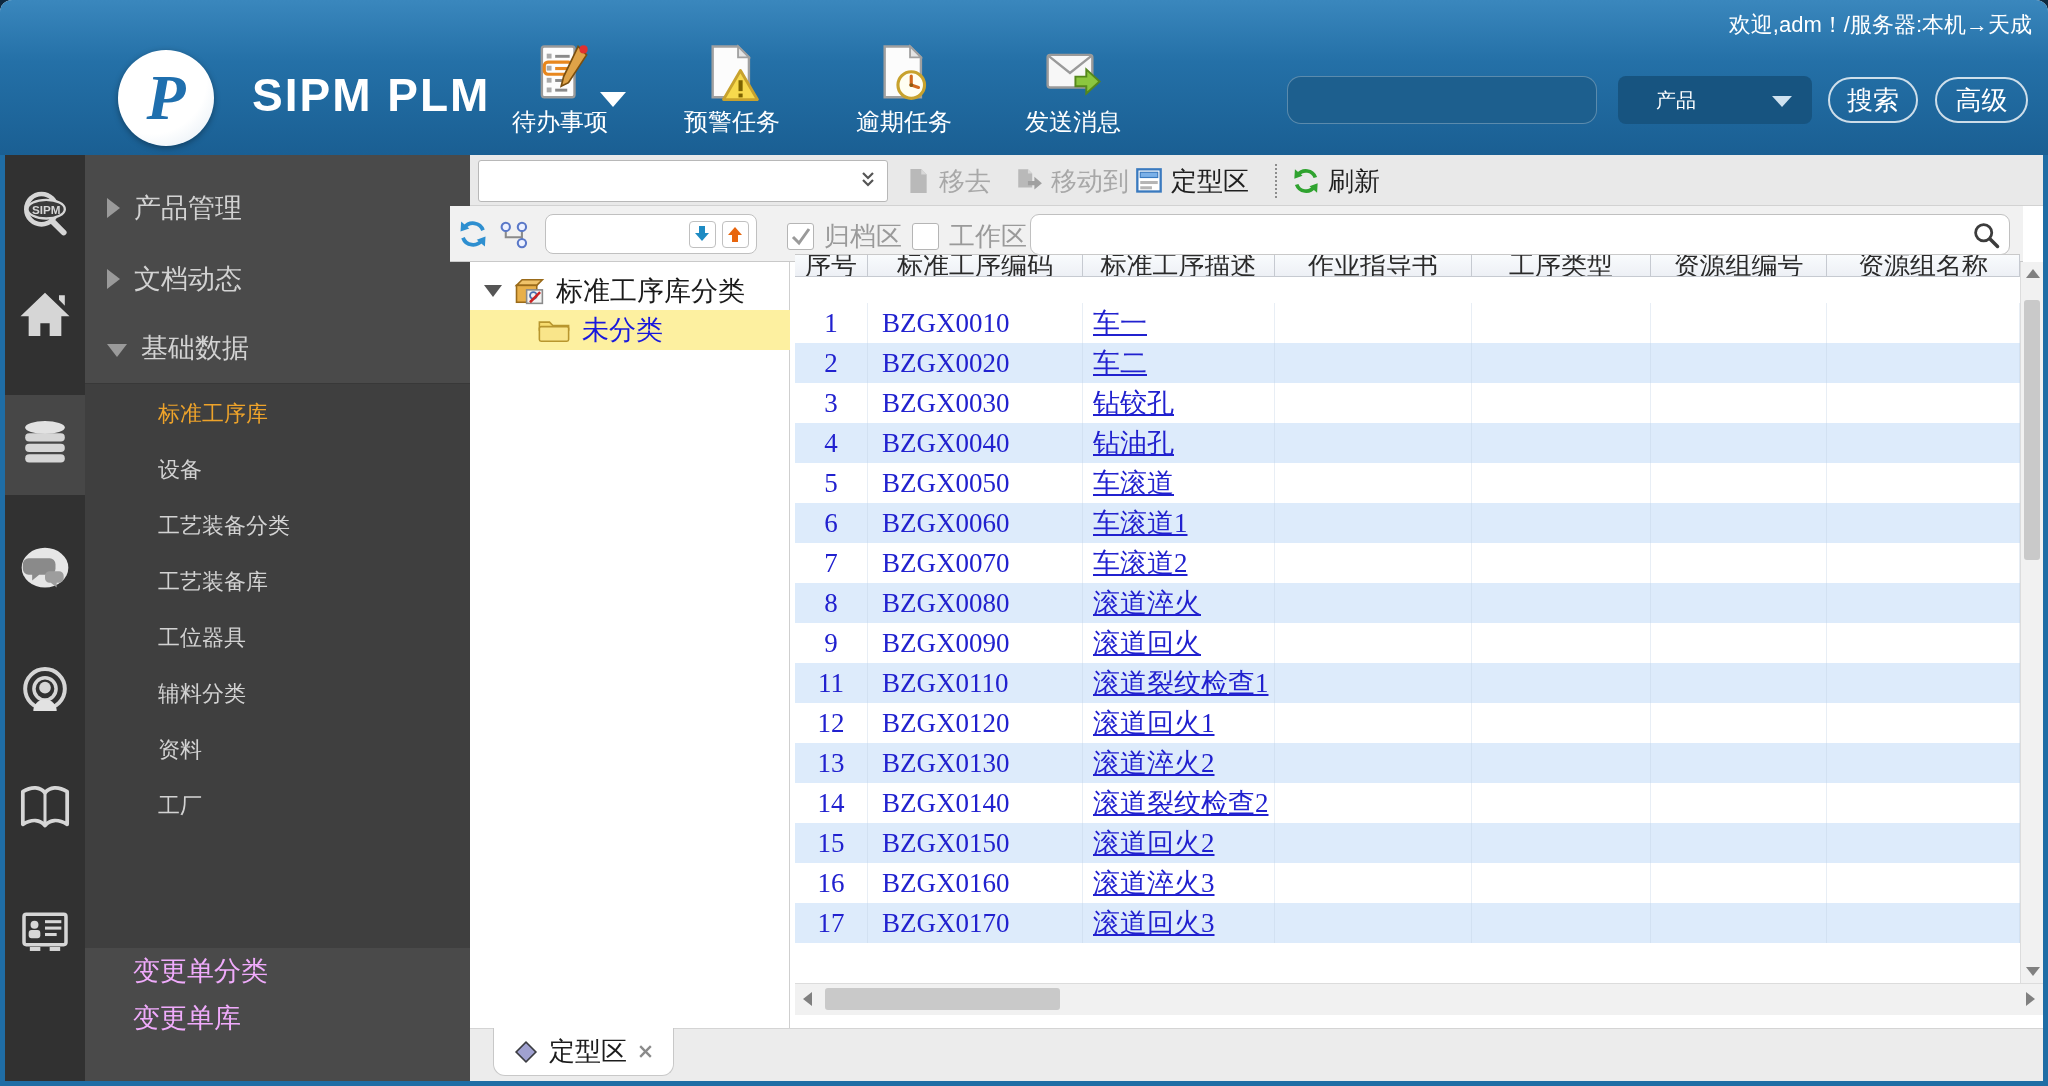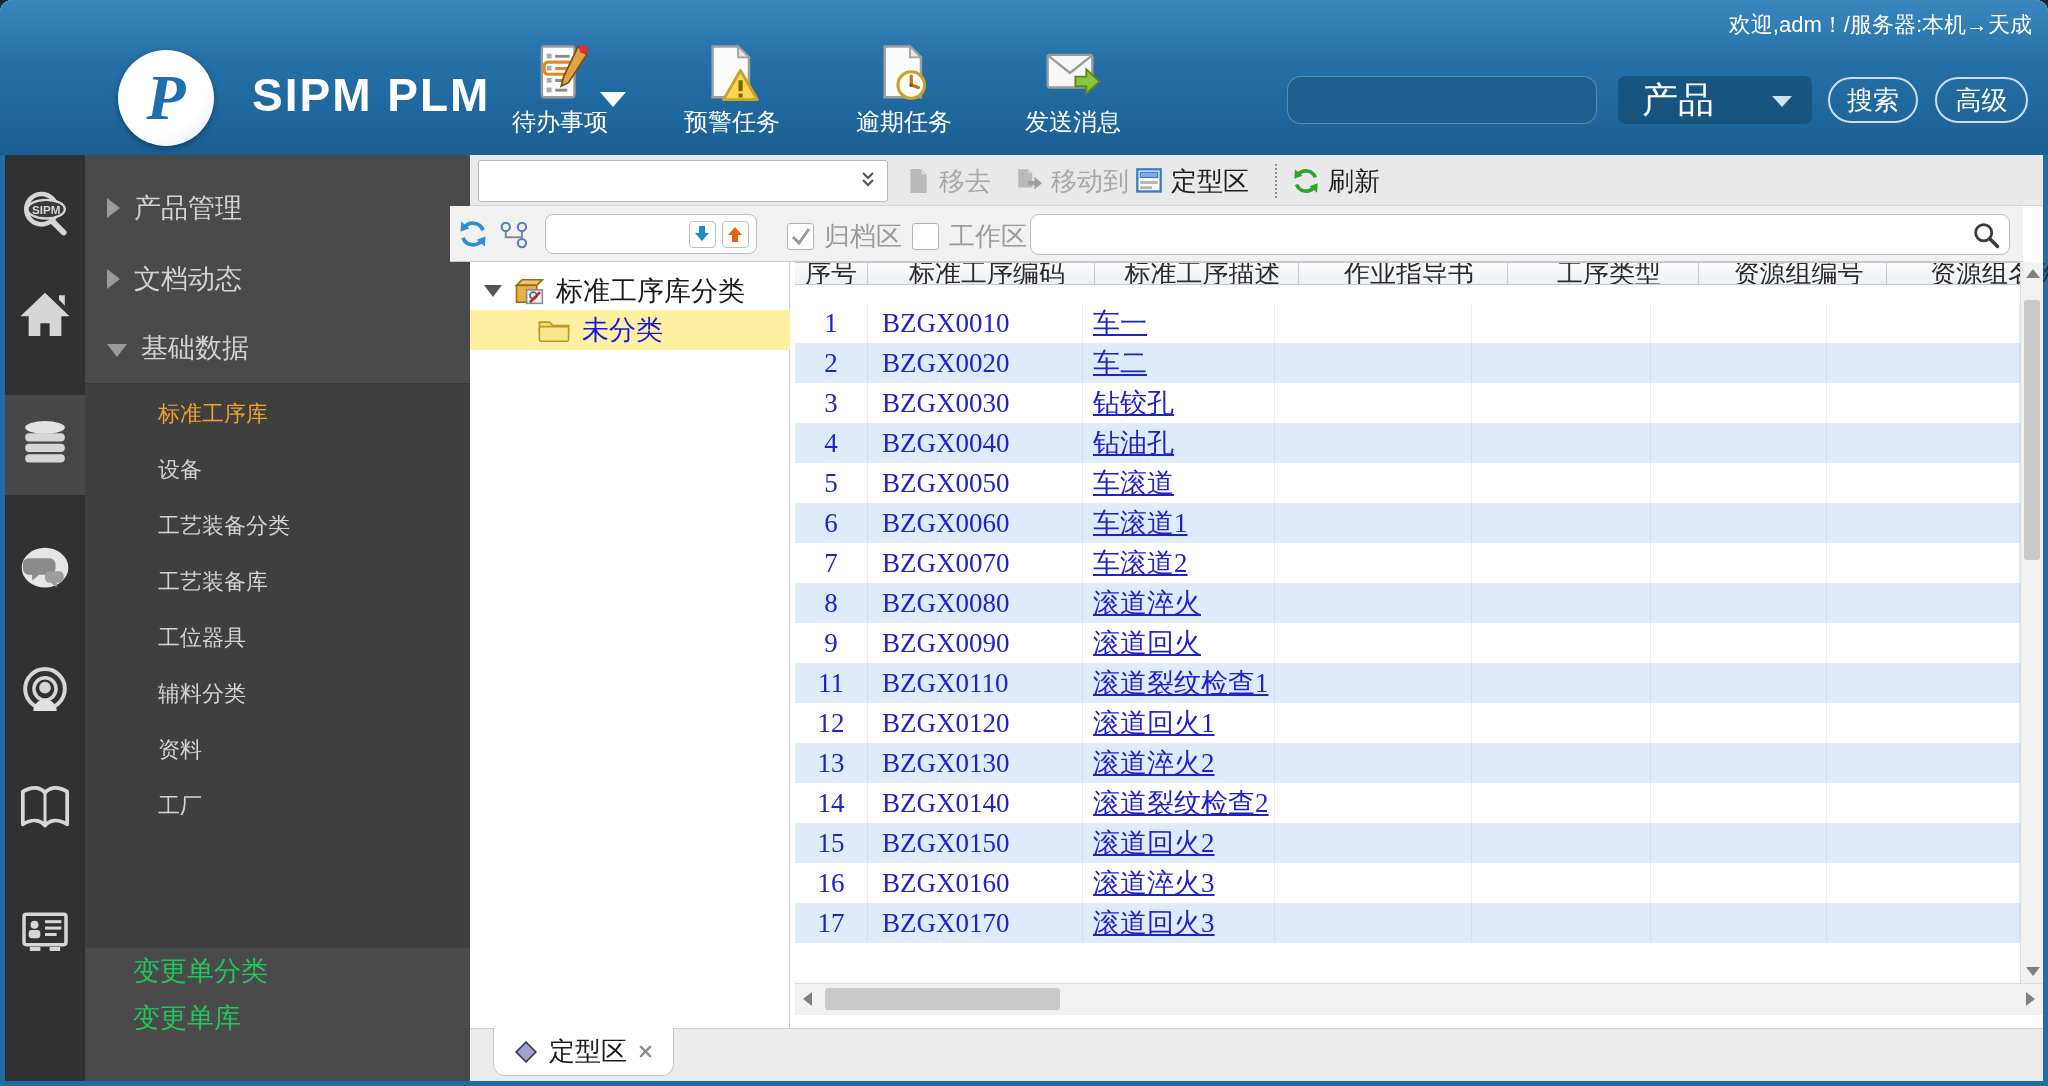--- a/index.html
+++ b/index.html
@@ -14,41 +14,41 @@
     display:flex;align-items:center;justify-content:center;}
   .logo-p{font-family:"Liberation Serif","DejaVu Serif",serif;font-style:italic;font-weight:bold;font-size:64px;color:#1f6fae;}
   .brand{position:absolute;left:252px;top:68px;color:#fff;font-size:46px;font-weight:bold;letter-spacing:2px;}
   .brand-caret{position:absolute;left:600px;top:92px;width:0;height:0;border-left:13px solid transparent;border-right:13px solid transparent;border-top:15px solid #fff;}
   .qa{position:absolute;top:44px;width:130px;text-align:center;cursor:pointer;}
   .qa svg{display:block;margin:0 auto;}
   .qa .qlabel{margin-top:4px;color:#fff;font-size:24px;white-space:nowrap;}
   .hsearch{position:absolute;left:1287px;top:76px;width:310px;height:48px;border-radius:14px;
     background:#1d5f8e;border:1px solid rgba(255,255,255,.28);color:#fff;font-size:24px;padding:0 14px;box-sizing:border-box;outline:none;}
   .hselect{position:absolute;left:1618px;top:76px;width:194px;height:48px;border-radius:8px;background:#175480;
-    color:#fff;font-size:36px;display:flex;align-items:center;padding-left:24px;box-sizing:border-box;cursor:pointer;}
+    color:#fff;font-size:20px;display:flex;align-items:center;padding-left:38px;box-sizing:border-box;cursor:pointer;}
   .hselect .caret{position:absolute;right:20px;top:20px;width:0;height:0;border-left:10px solid transparent;border-right:10px solid transparent;border-top:11px solid #cfe2f0;}
   .hbtn{position:absolute;top:77px;height:46px;border-radius:24px;border:2px solid rgba(255,255,255,.78);
     background:transparent;color:#fff;font-size:26px;display:flex;align-items:center;justify-content:center;cursor:pointer;box-sizing:border-box;}
   
   .edge{background:#1f6da5;}
   
   .rail{position:absolute;left:5px;top:155px;width:80px;height:926px;background:#313131;}
   .rail .hl{position:absolute;left:0;top:240px;width:80px;height:100px;background:#474747;}
   .ricon{position:absolute;left:12px;width:56px;height:56px;cursor:pointer;}
   
   .nav{position:absolute;left:85px;top:155px;width:385px;height:926px;background:#4a4a4a;}
   .nitem{position:absolute;left:0;width:385px;height:50px;display:flex;align-items:center;color:#d2d2d2;font-size:27px;cursor:pointer;}
   .nitem .arr{width:0;height:0;margin-left:22px;margin-right:14px;}
   .arr.right{border-top:10px solid transparent;border-bottom:10px solid transparent;border-left:13px solid #9a9a9a;}
   .arr.down{border-left:10px solid transparent;border-right:10px solid transparent;border-top:13px solid #9a9a9a;margin-top:4px;}
   .subblock{position:absolute;left:0;top:228px;width:385px;height:562px;background:#3f3f3f;border-top:1px solid #383838;padding-top:2px;}
   .sitem{height:56px;display:flex;align-items:center;padding-left:73px;color:#d2d2d2;font-size:22px;cursor:pointer;}
   .sitem.active{color:#eea32a;}
   .botblock{position:absolute;left:0;top:792px;width:385px;}
-  .bitem{height:47px;display:flex;align-items:center;padding-left:48px;color:#22c55e;font-size:27px;cursor:pointer;}
+  .bitem{height:47px;display:flex;align-items:center;padding-left:48px;color:#f0abfc;font-size:27px;cursor:pointer;}
   
   .toolbar1{position:absolute;left:470px;top:155px;width:1573px;height:51px;background:#e9e9e9;border-bottom:1px solid #d2d2d2;box-sizing:border-box;}
   .combo{position:absolute;left:8px;top:5px;width:408px;height:40px;background:#fff;border:1px solid #b8b8b8;border-radius:3px;cursor:pointer;}
   .combo svg{position:absolute;right:10px;top:10px;}
   .t1btn{position:absolute;top:7px;height:38px;display:flex;align-items:center;gap:8px;font-size:26px;cursor:pointer;}
   .t1btn.disabled{color:#a8a8a8;cursor:default;}
   .t1btn.enabled{color:#1f1f1f;}
   .dotsep{position:absolute;left:805px;top:9px;height:34px;border-left:2px dotted #8d8d8d;}
   .toolbar2{position:absolute;left:450px;top:206px;width:1573px;height:56px;background:#f1f1f1;border-bottom:1px solid #c9c9c9;box-sizing:border-box;}
   .t2icon{position:absolute;top:13px;cursor:pointer;}
@@ -61,23 +61,23 @@
   .bigsearch input{position:absolute;left:10px;top:4px;width:900px;height:30px;border:none;outline:none;font-size:23px;}
   .bigsearch svg{position:absolute;right:8px;top:5px;cursor:pointer;}
   
   .treepanel{position:absolute;left:470px;top:262px;width:320px;height:766px;background:#fff;border-right:1px solid #cfcfcf;box-sizing:border-box;}
   .troot{position:absolute;left:0;top:10px;width:320px;height:38px;display:flex;align-items:center;cursor:pointer;}
   .troot .caret{width:0;height:0;border-left:9px solid transparent;border-right:9px solid transparent;border-top:12px solid #555;margin-left:14px;margin-right:10px;}
   .troot .tlabel{font-size:27px;color:#1a1a1a;margin-left:8px;}
   .tchild{position:absolute;left:0;top:48px;width:320px;height:40px;background:#fdf0a0;display:flex;align-items:center;cursor:pointer;}
   .tchild .tlabel{font-size:27px;color:#1818dd;margin-left:10px;}
   
-  .thead{position:absolute;left:795px;top:262px;width:1225px;height:23px;display:grid;
+  .thead{position:absolute;left:795px;top:254px;width:1225px;height:23px;display:grid;
     grid-template-columns:73px 215px 192px 197px 179px 176px 193px;
-    background:linear-gradient(180deg,#f9fbfd,#edf0f5);border-top:1px solid #c9c9c9;border-bottom:1px solid #c6cad1;box-sizing:border-box;gap:12px;}
+    background:linear-gradient(180deg,#f9fbfd,#edf0f5);border-top:1px solid #c9c9c9;border-bottom:1px solid #c6cad1;box-sizing:border-box;}
   .thc{display:flex;align-items:center;justify-content:center;font-size:26px;color:#2b2b2b;border-right:1px solid #c6cad1;cursor:pointer;white-space:nowrap;overflow:hidden;}
   .rows{position:absolute;left:795px;top:303px;width:1225px;}
   .trow{display:grid;grid-template-columns:73px 215px 192px 197px 179px 176px 193px;height:40px;cursor:pointer;}
   .trow:nth-child(odd){background:#ffffff;}
   .trow:nth-child(even){background:#ddebfb;}
   .c{display:flex;align-items:center;border-right:1px solid rgba(190,205,225,.35);overflow:hidden;white-space:nowrap;
      font-family:"Liberation Serif","DejaVu Serif",serif;font-size:27px;}
   .c0{justify-content:center;color:#2121cf;}
   .c1{padding-left:14px;color:#2121cf;}
   .c2{padding-left:10px;color:#2121cf;text-decoration:underline;}

